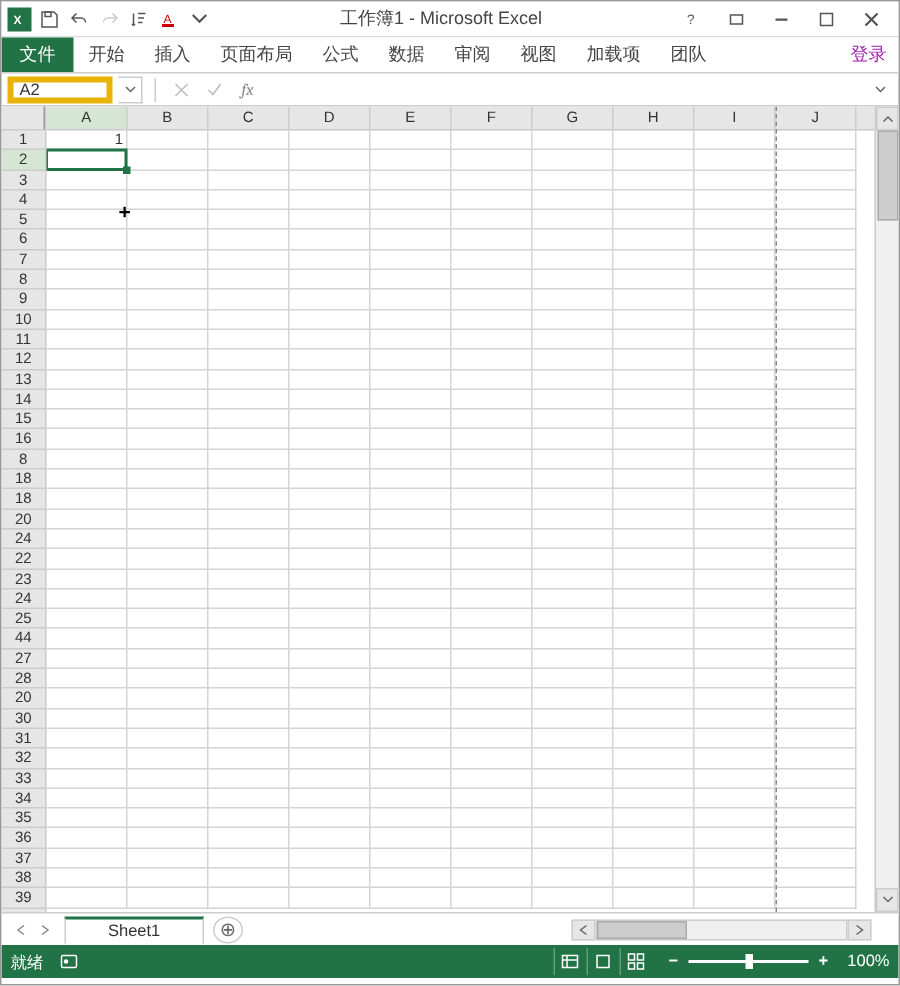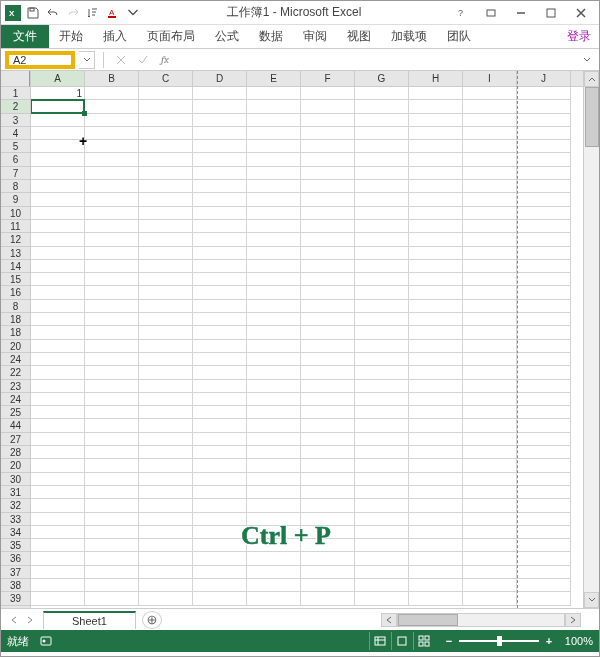--- a/index.html
+++ b/index.html
@@ -725,21 +725,20 @@
           <div class="cell"></div>
           <div class="cell"></div>
           <div class="cell"></div>
           <div class="cell"></div>
         </div>
       </div>
     <div class="page-break" id="page-break" style="left: 486px;"></div>
     <div class="active-cell-outline" id="active-outline" style="left: -1px; top: 28.3px; width: 55px; height: 14.3px;"></div>
     <div class="fill-handle" id="fill-handle" style="left: 51px; top: 39.6px;"></div>
     <div class="fill-cursor" id="fill-cursor" style="left: 48px; top: 61.9px;">+</div>
-    <div class="overlay-text">Ctrl + P</div>
   </div>
   <div class="vscroll">
     <div class="vscroll-up">
         <svg width="8" height="8" viewBox="0 0 8 8">
           <path d="M1 6l3-3 3 3" stroke="#666" fill="none"></path>
         </svg>
       </div>
     <div class="vscroll-thumb"></div>
     <div class="vscroll-down" style="position:absolute;bottom:0;width:100%;">
         <svg width="8" height="8" viewBox="0 0 8 8">

